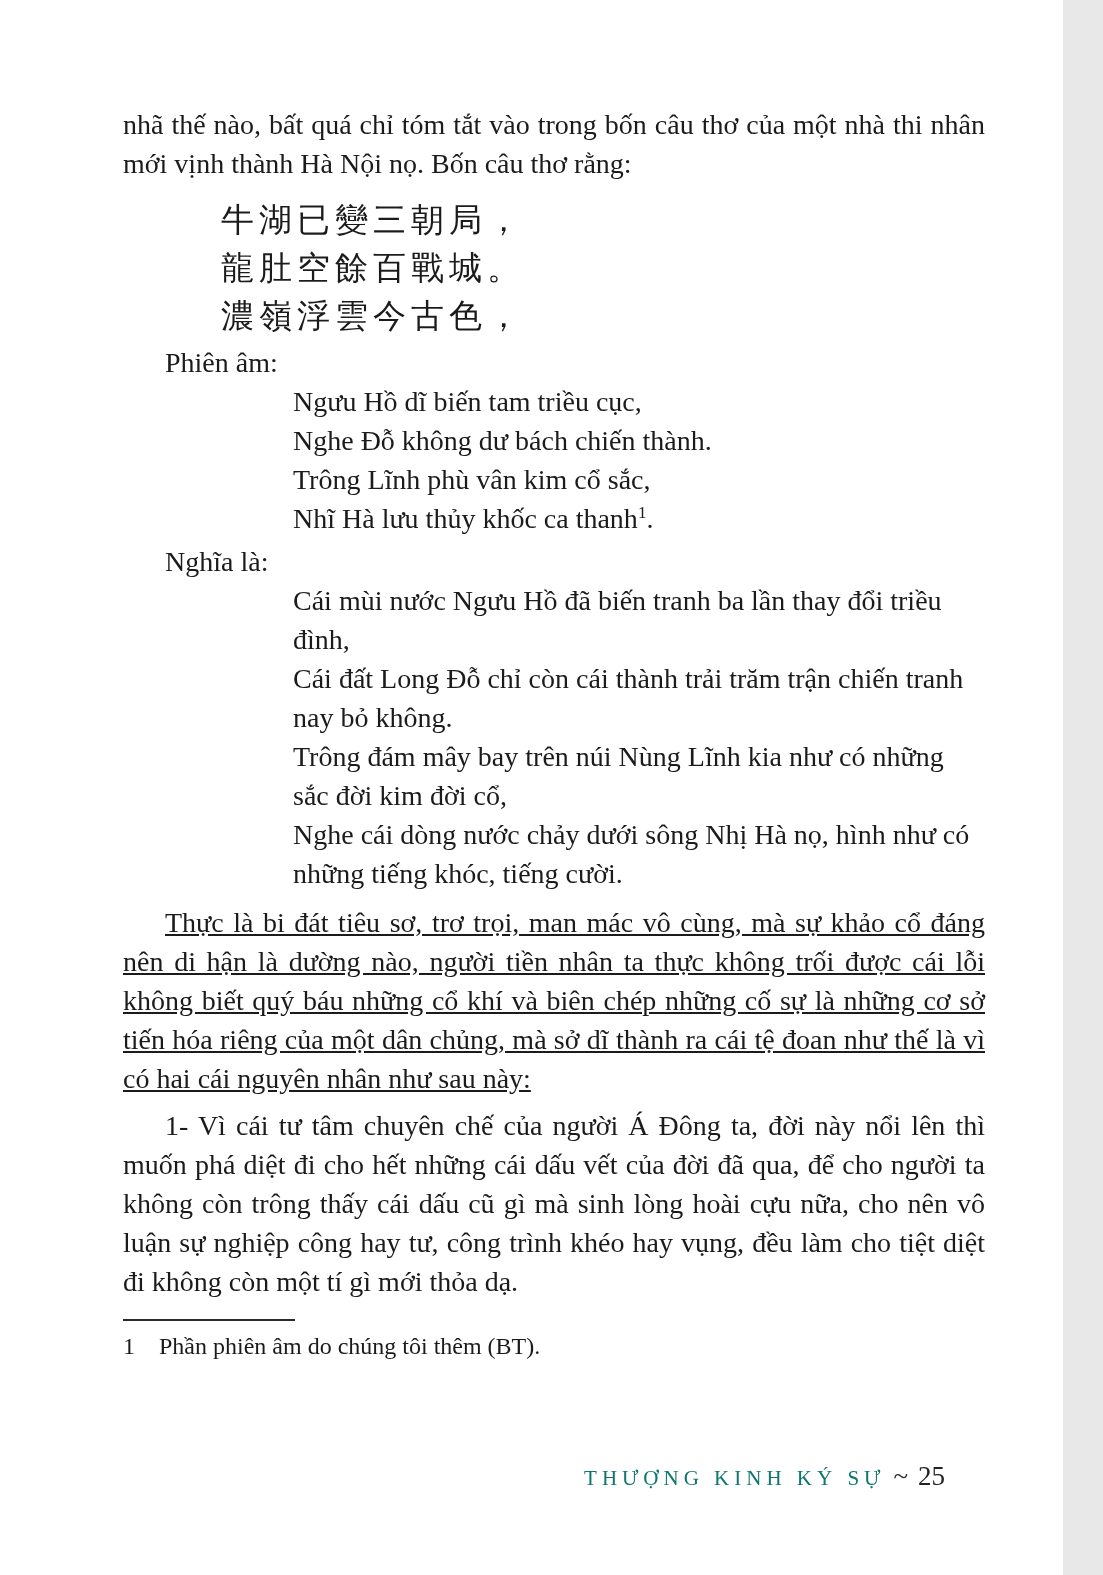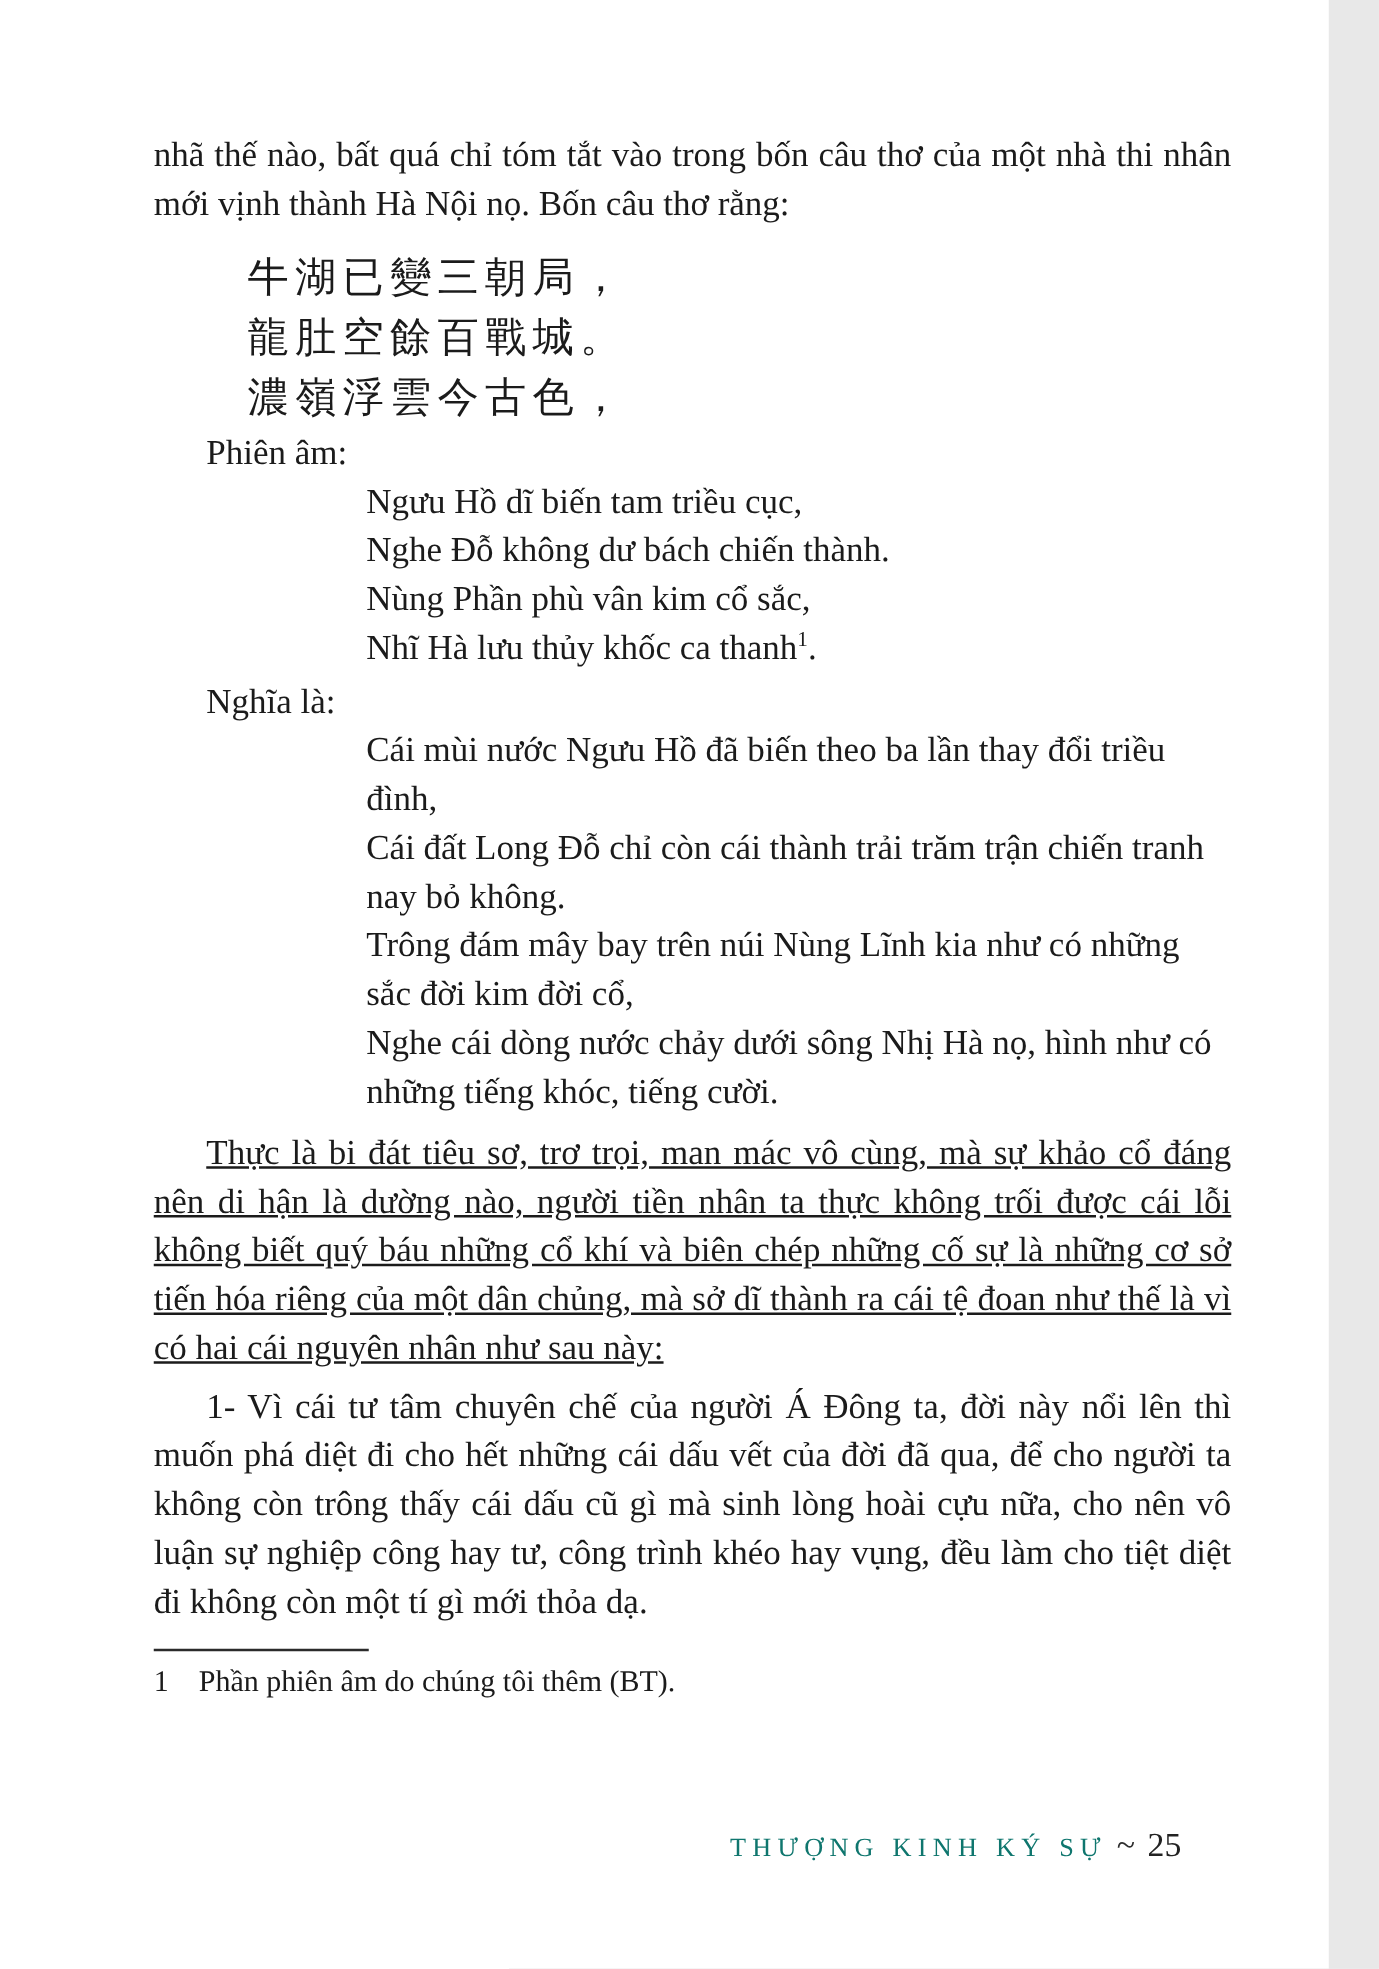--- a/index.html
+++ b/index.html
@@ -19,25 +19,25 @@
     width: 862px;
   }
   .opening {
     margin: 0;
     font-size: 28px;
     line-height: 39px;
     text-align: justify;
     text-align-last: left;
   }
   .poem {
-    margin: 16px 0 0 75px;
+    margin: 16px 0 0 98px;
     font-size: 33px;
     line-height: 48px;
     letter-spacing: 5px;
-    font-family: Liberation Serif, serif;
+    font-family: Liberation Mono, monospace;
   }
   .poem div { white-space: nowrap; }
   .section-label {
     margin: 0 0 0 42px;
     font-size: 28px;
     line-height: 39px;
   }
   .translit {
     margin: 0 0 4px 170px;
     font-size: 28px;
@@ -109,30 +109,30 @@
       <div>牛湖已變三朝局，</div>
       <div>龍肚空餘百戰城。</div>
       <div>濃嶺浮雲今古色，</div>
     </div>
 
     <p class="section-label">Phiên âm:</p>
 
     <div class="translit">
       <div>Ngưu Hồ dĩ biến tam triều cục,</div>
       <div>Nghe Đỗ không dư bách chiến thành.</div>
-      <div>Nùng Phần phù vân kim cổ sắc,</div>
+      <div>Trông Lĩnh phù vân kim cổ sắc,</div>
       <div>
         <span>Nhĩ Hà lưu thủy khốc ca thanh</span><sup>1</sup><span>.</span>
       </div>
     </div>
 
     <p class="section-label">Nghĩa là:</p>
 
     <div class="translation">
-      <p>Cái mùi nước Ngưu Hồ đã biến theo ba lần thay đổi triều đình,</p>
+      <p>Cái mùi nước Ngưu Hồ đã biến tranh ba lần thay đổi triều đình,</p>
       <p>Cái đất Long Đỗ chỉ còn cái thành trải trăm trận chiến tranh nay bỏ không.</p>
       <p>Trông đám mây bay trên núi Nùng Lĩnh kia như có những sắc đời kim đời cổ,</p>
       <p>Nghe cái dòng nước chảy dưới sông Nhị Hà nọ, hình như có những tiếng khóc, tiếng cười.</p>
     </div>
 
     <p class="bodyp first">Thực là bi đát tiêu sơ, trơ trọi, man mác vô cùng, mà sự khảo cổ đáng nên di hận là dường nào, người tiền nhân ta thực không trối được cái lỗi không biết quý báu những cổ khí và biên chép những cố sự là những cơ sở tiến hóa riêng của một dân chủng, mà sở dĩ thành ra cái tệ đoan như thế là vì có hai cái nguyên nhân như sau này:</p>
 
     <p class="bodyp second">1- Vì cái tư tâm chuyên chế của người Á Đông ta, đời này nổi lên thì muốn phá diệt đi cho hết những cái dấu vết của đời đã qua, để cho người ta không còn trông thấy cái dấu cũ gì mà sinh lòng hoài cựu nữa, cho nên vô luận sự nghiệp công hay tư, công trình khéo hay vụng, đều làm cho tiệt diệt đi không còn một tí gì mới thỏa dạ.</p>
 
     <hr class="footnote-rule">

